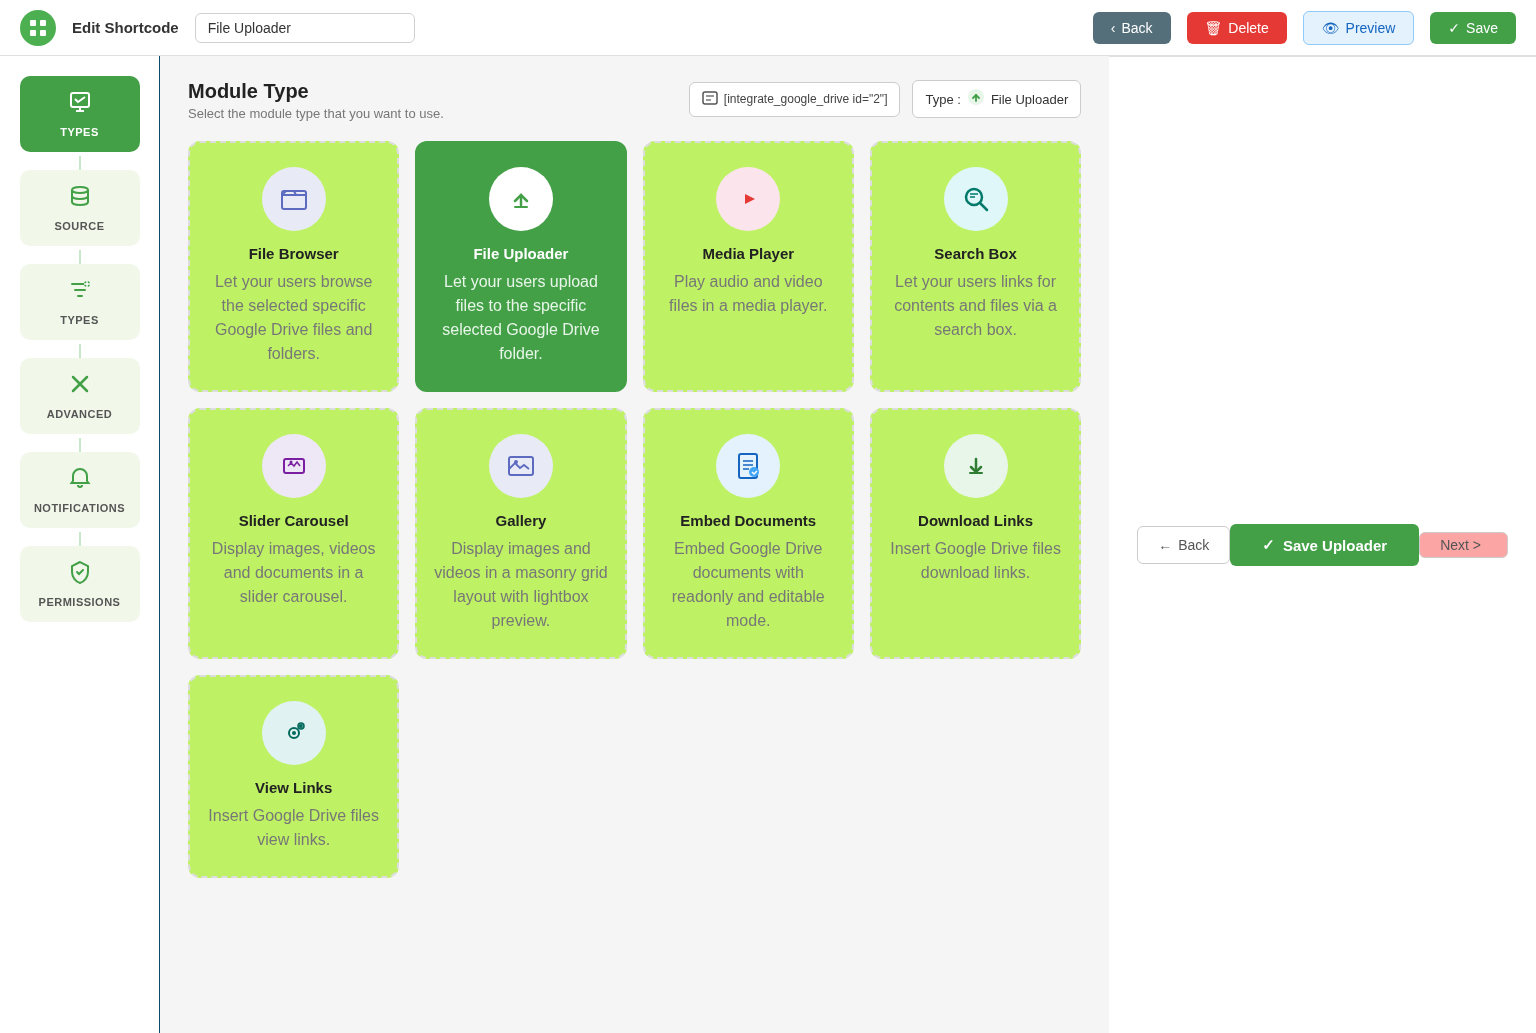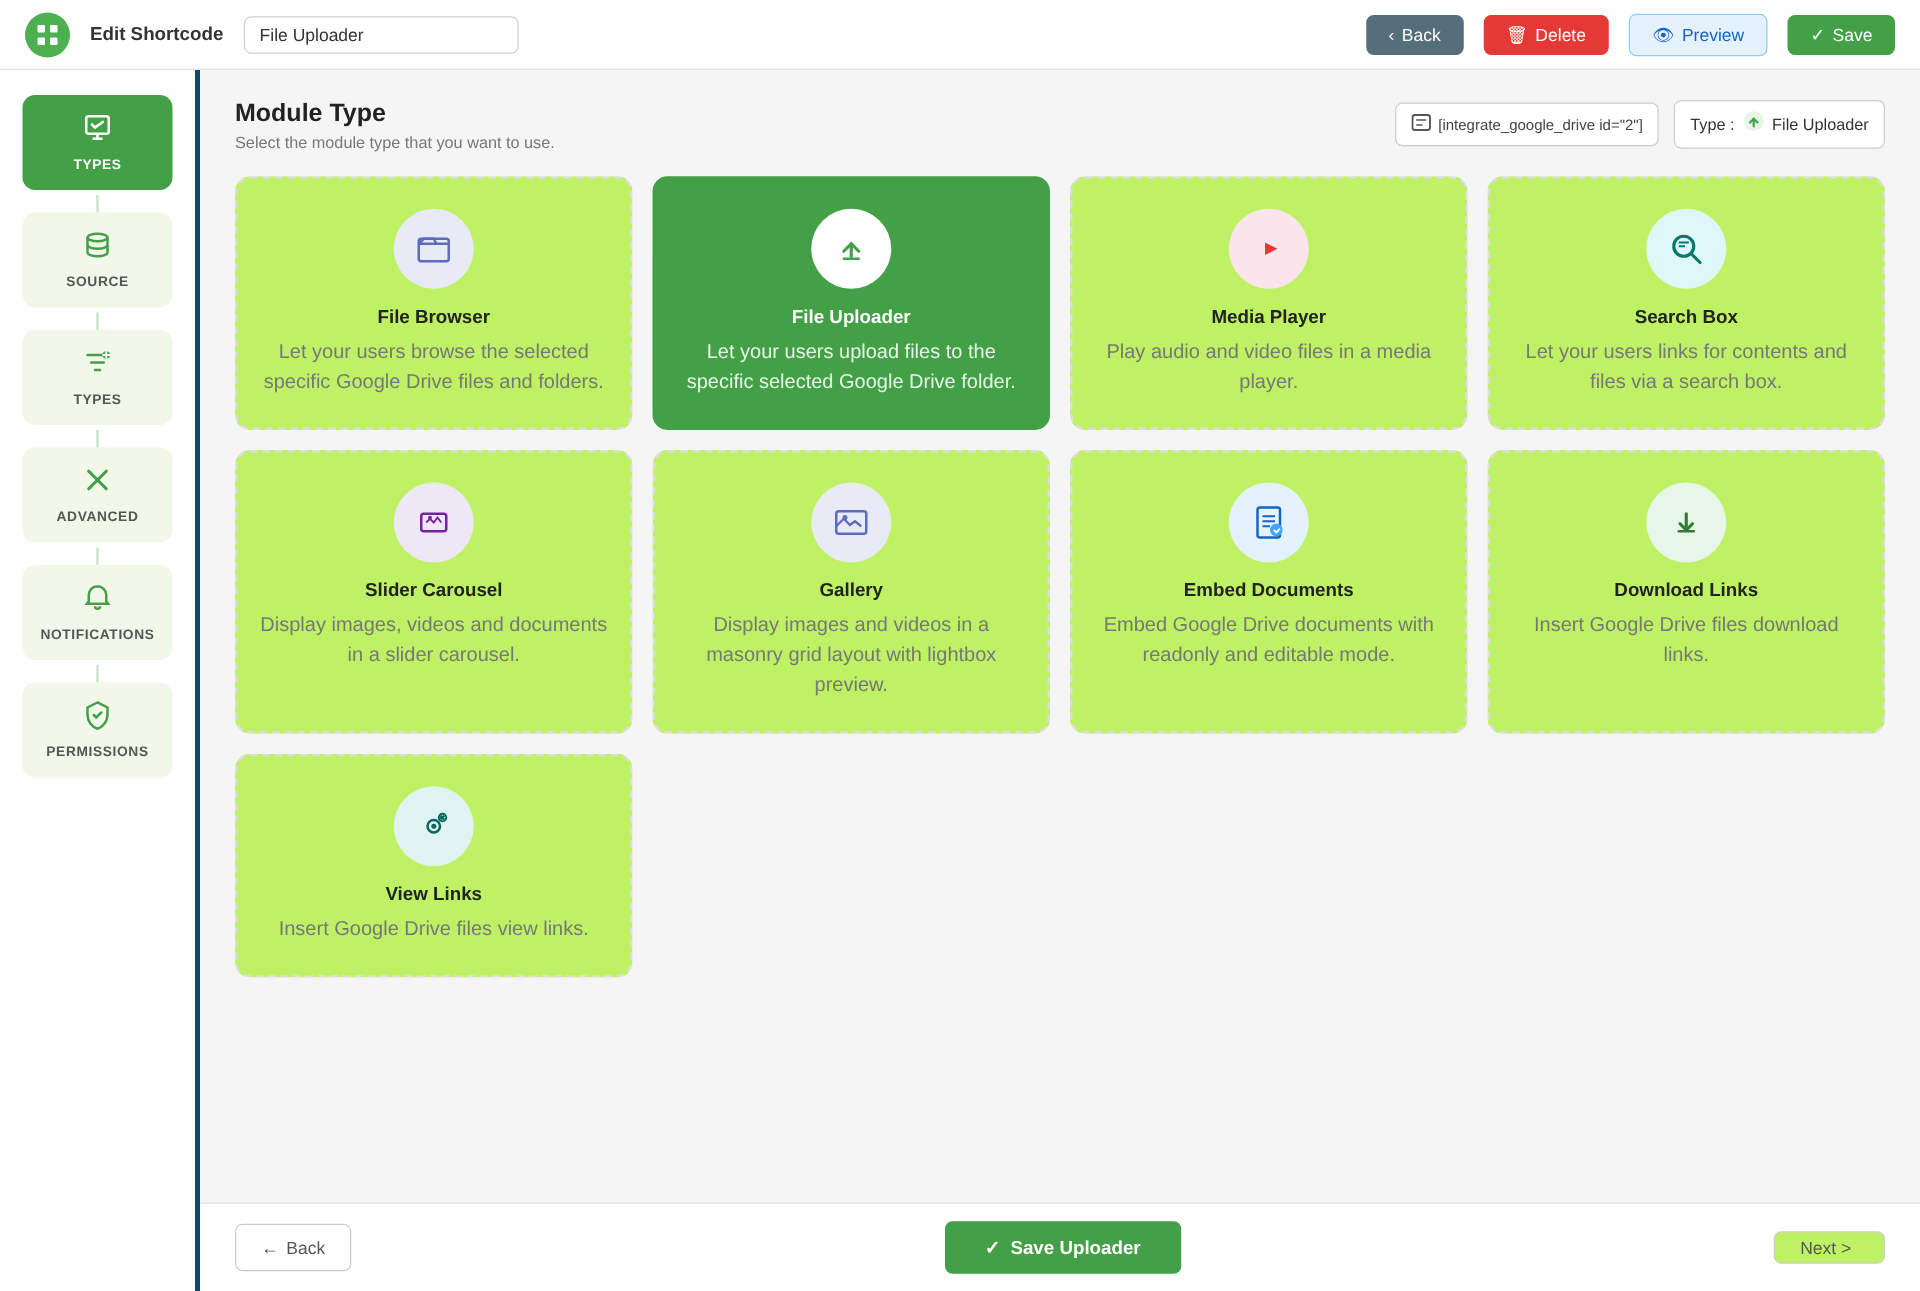--- a/index.html
+++ b/index.html
@@ -35,21 +35,21 @@
     .btn-preview { background: #e3f2fd; color: #1565c0; border: 1px solid #90caf9; }
     .btn-save { background: #43a047; color: #fff; }
 
     
     .main-layout {
       display: flex; height: calc(1033px - 56px);
     }
 
     
     .sidebar {
-      width: 160px; background: #fff; border-right: 4px solid #0c4a6e;
+      width: 160px; background: #fff; border-right: 1px solid #0c4a6e;
       display: flex; flex-direction: column; align-items: center;
       padding: 20px 0; gap: 0;
     }
     .sidebar-item {
       width: 120px; border-radius: 10px; padding: 14px 10px;
       display: flex; flex-direction: column; align-items: center; gap: 6px;
       cursor: pointer; margin-bottom: 4px; border: none; background: transparent;
     }
     .sidebar-item.active { background: #43a047; }
     .sidebar-item.active .sidebar-label { color: #fff; }
@@ -58,21 +58,21 @@
     .sidebar-icon { font-size: 22px; }
     .sidebar-item.active .sidebar-icon { color: #fff; }
     .sidebar-item.inactive .sidebar-icon { color: #43a047; }
     .sidebar-label { font-size: 11px; font-weight: 700; letter-spacing: 0.5px; }
     .sidebar-connector {
       width: 2px; height: 14px; background: #c8e6c9; margin: 0 auto;
     }
 
     
     .content-area {
-      flex: 1; display: flex; flex-direction: column;
+      flex: 1; display: flex; flex-direction: row;
       background: #f5f5f5;
     }
     .content-main {
       flex: 1; padding: 24px 28px; overflow-y: auto;
     }
 
     
     .module-header {
       display: flex; align-items: flex-start; justify-content: space-between;
       margin-bottom: 20px;
@@ -140,21 +140,21 @@
       background: #fff; color: #555; border: 1.5px solid #ccc;
       padding: 10px 20px; border-radius: 6px; font-size: 14px;
       cursor: pointer; display: flex; align-items: center; gap: 6px;
     }
     .btn-save-changes {
       background: #43a047; color: #fff; border: none;
       padding: 12px 32px; border-radius: 6px; font-size: 15px;
       cursor: pointer; display: flex; align-items: center; gap: 8px; font-weight: 600;
     }
     .btn-next {
-      background: #bef264; color: #555; border: 1.5px solid #ccc;
+      background: #fca5a5; color: #555; border: 1.5px solid #ccc;
       padding: 4px 20px; border-radius: 6px; font-size: 14px;
       cursor: pointer; display: flex; align-items: center; gap: 6px;
     }
   </style>
 </head>
 <body>
 
 <div class="top-header">
   <div class="app-logo">
     <svg width="20" height="20" viewBox="0 0 20 20" fill="none">

